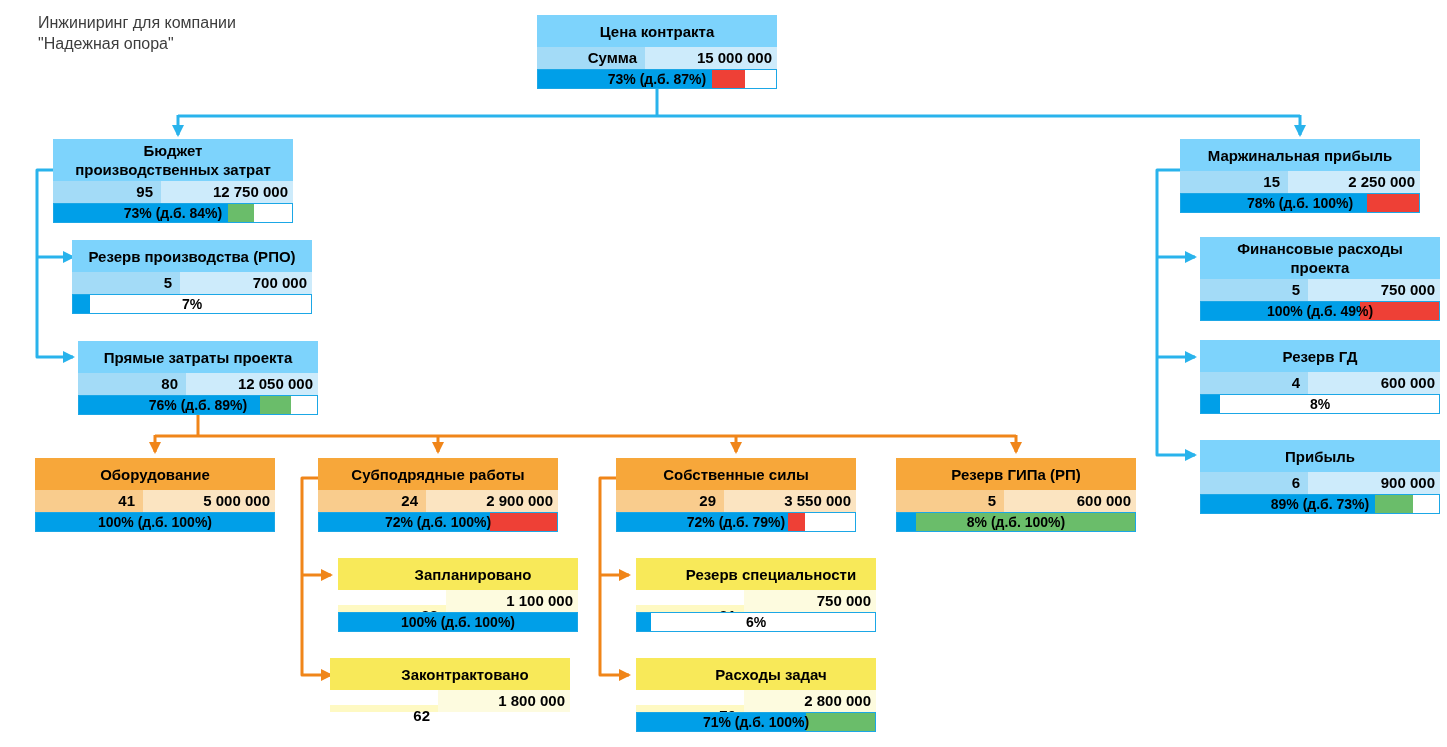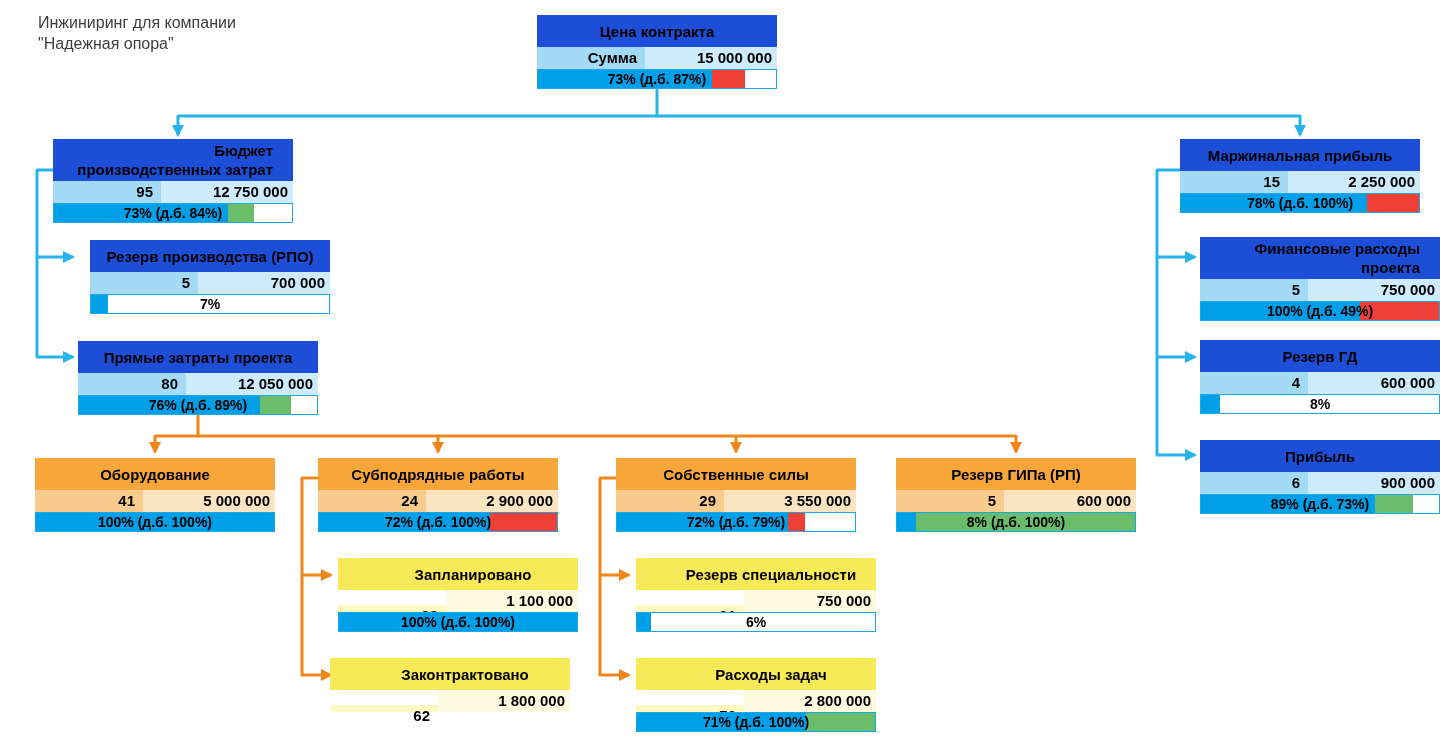--- a/index.html
+++ b/index.html
@@ -13,21 +13,21 @@
        font-weight:bold;font-size:15px;line-height:19px;color:#000;padding:2px 10px;box-sizing:border-box;}
   .node.two-line .hdr{padding:2px 20px;}
   .vals{display:flex;height:22px;font-weight:bold;font-size:15px;line-height:22px;color:#000;}
   .qty{width:45%;text-align:right;padding-right:8px;box-sizing:border-box;}
   .amt{width:55%;text-align:right;padding-right:5px;box-sizing:border-box;}
   .bar{position:relative;height:20px;display:flex;background:#fff;border:1px solid #1ba7e6;box-sizing:border-box;}
   .seg{height:100%;flex:0 0 auto;}
   .bar-label{position:absolute;left:0;top:0;width:100%;height:100%;text-align:center;
              font-weight:bold;font-size:14px;line-height:18px;color:#000;z-index:2;}
   
-  .t-blue .hdr{background:#1d4ed8;text-align:right;}
+  .t-blue .hdr{background:#7dd3fc;}
   .t-blue .qty{background:#A3DBF7;}
   .t-blue .amt{background:#CDEBFB;}
   
   .t-orange .hdr{background:#F7A73A;}
   .t-orange .qty{background:#F9CC8D;padding-left:33px;}
   .t-orange .amt{background:#FBE4C1;}
   
   .t-yellow .hdr{background:#F8E959;padding-left:40px;}
   .t-yellow .qty{background:#fef9c3;margin-top:15px;}
   .t-yellow .amt{background:#FDFBDF;}
@@ -100,21 +100,21 @@
         <span class="qty">95</span>
         <span class="amt">12 750 000</span>
       </div>
     <div class="bar">
         <span class="bar-label">73% (д.б. 84%)</span>
         <div class="seg" style="width: 73%; background: rgb(0, 159, 232);"></div>
         <div class="seg" style="width: 11%; background: rgb(106, 189, 106);"></div>
       </div>
   </div>
 
-  <div class="node t-blue" style="left:90px;top:240px">
+  <div class="node t-blue" style="left:72px;top:240px">
     <div class="hdr">Резерв производства (РПО)</div>
     <div class="vals">
         <span class="qty">5</span>
         <span class="amt">700 000</span>
       </div>
     <div class="bar">
         <span class="bar-label">7%</span>
         <div class="seg" style="width: 7%; background: rgb(0, 159, 232);"></div>
       </div>
   </div>

